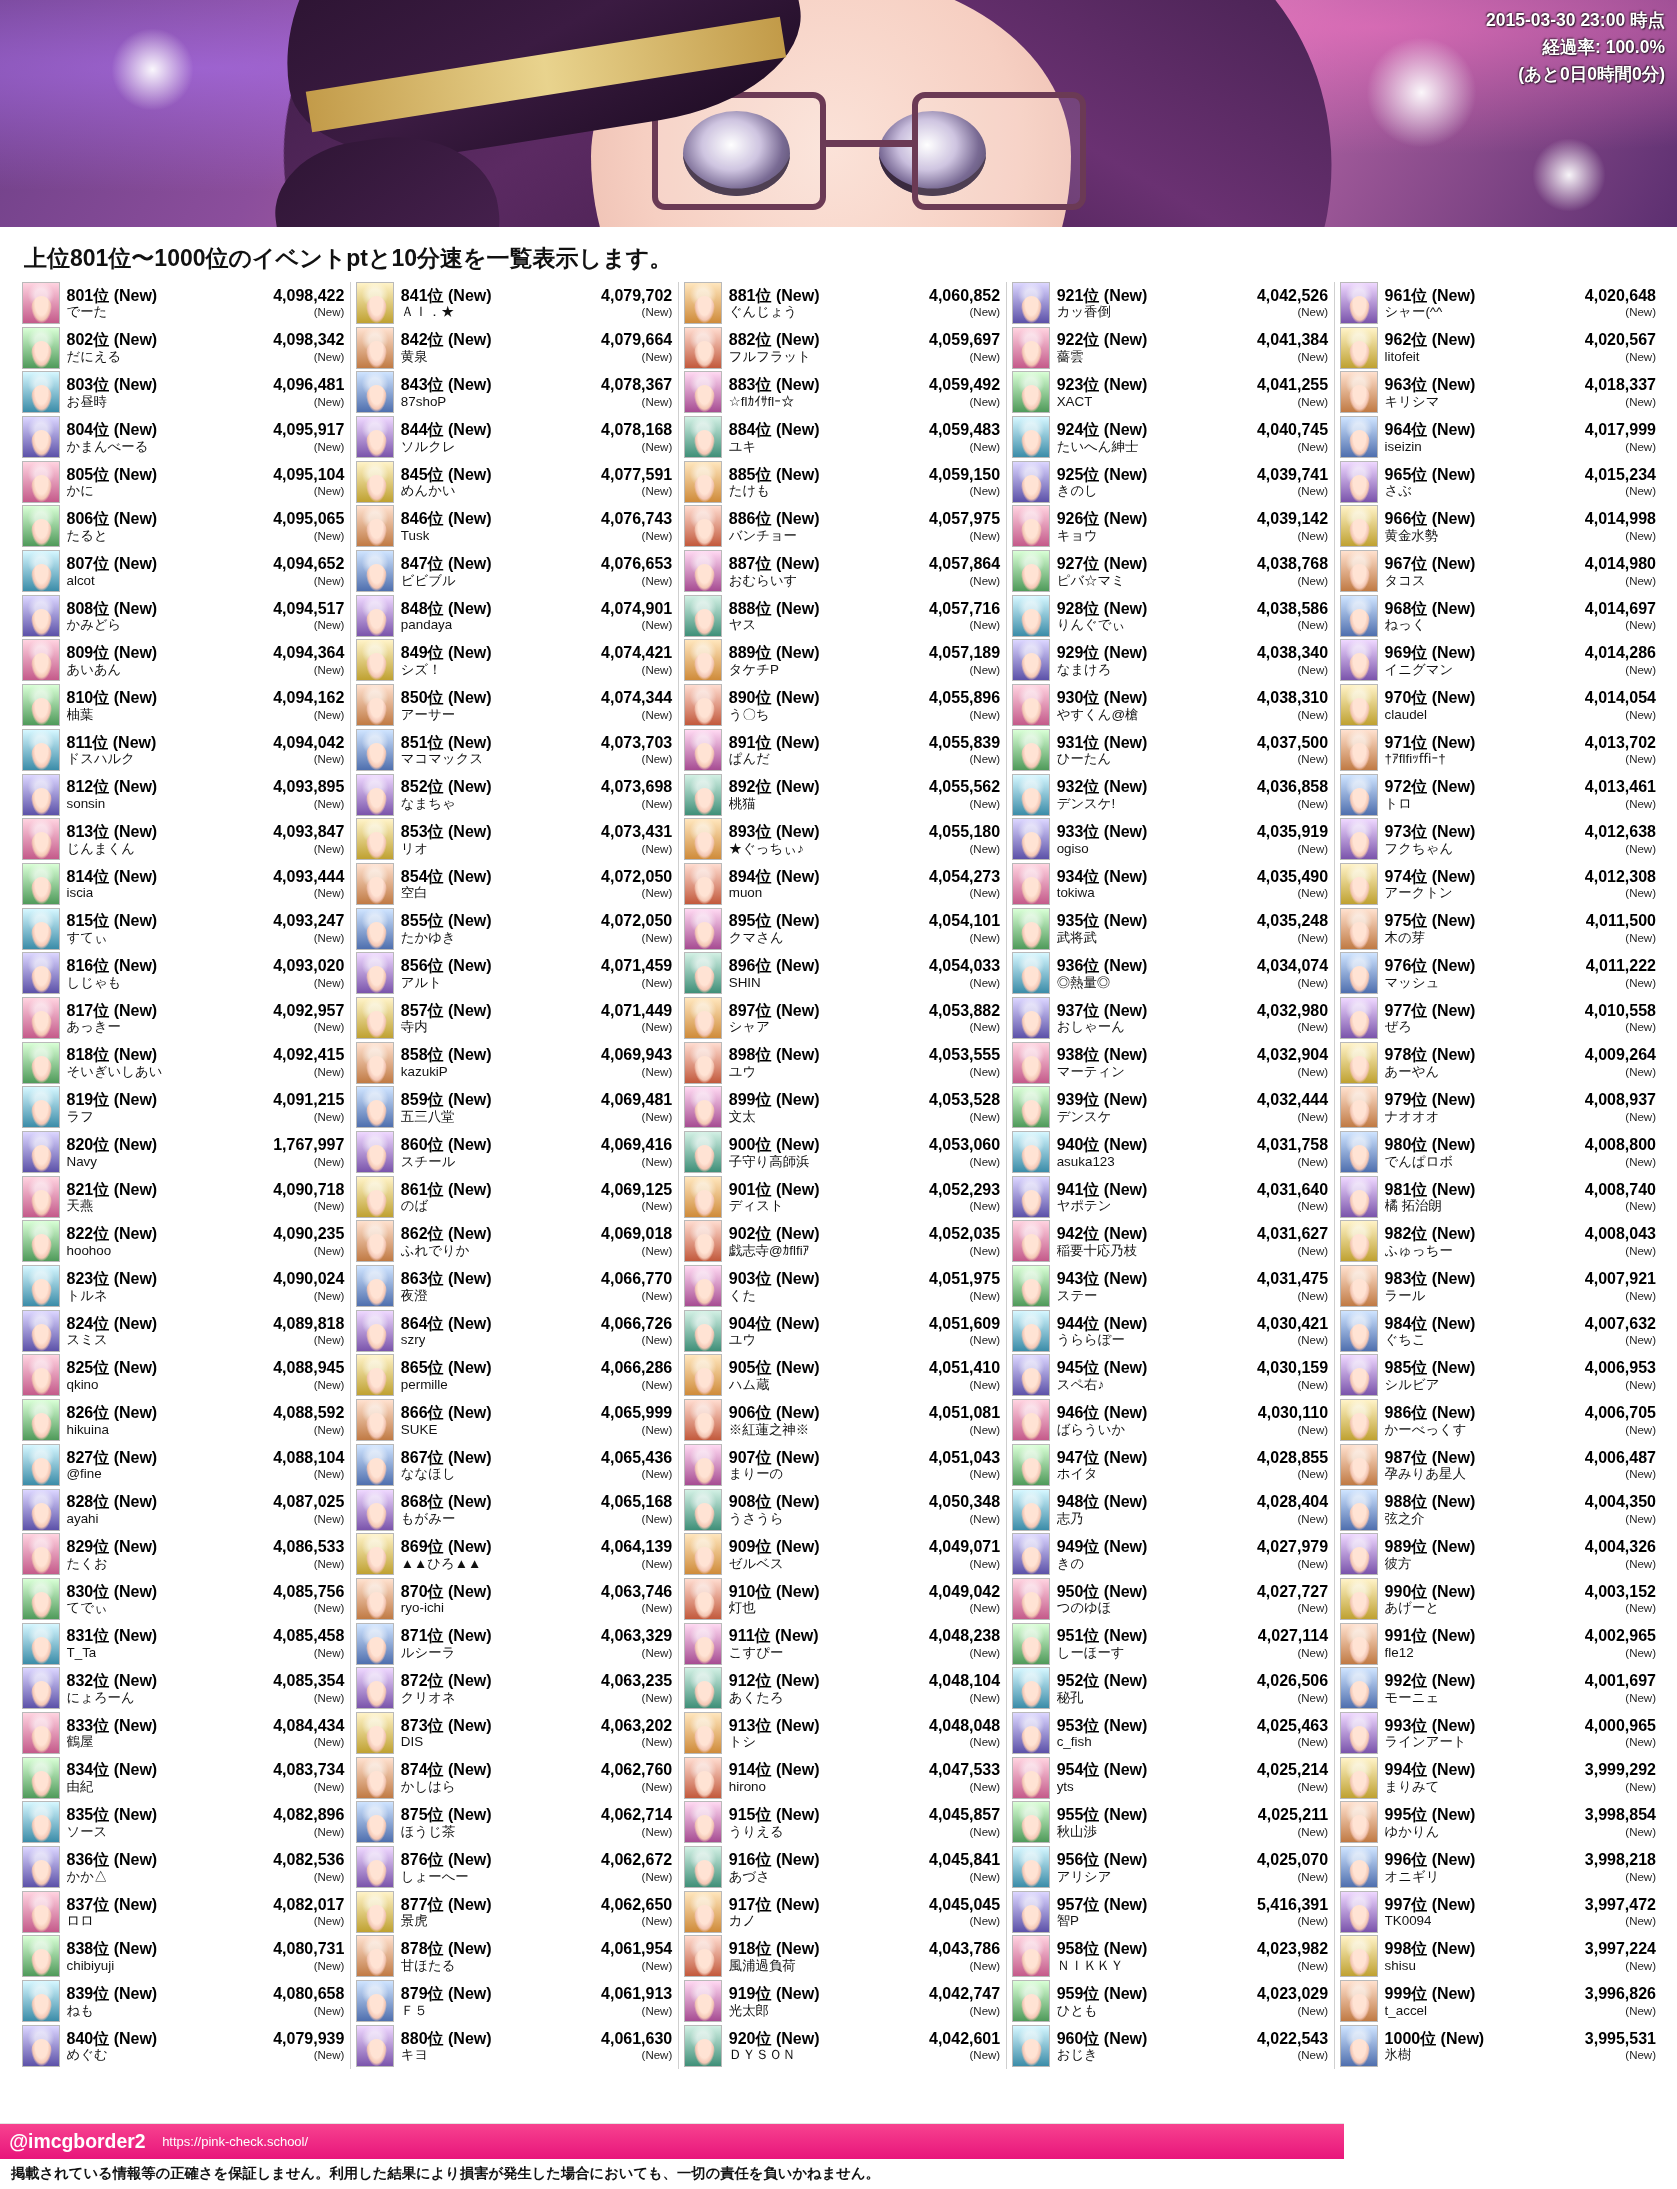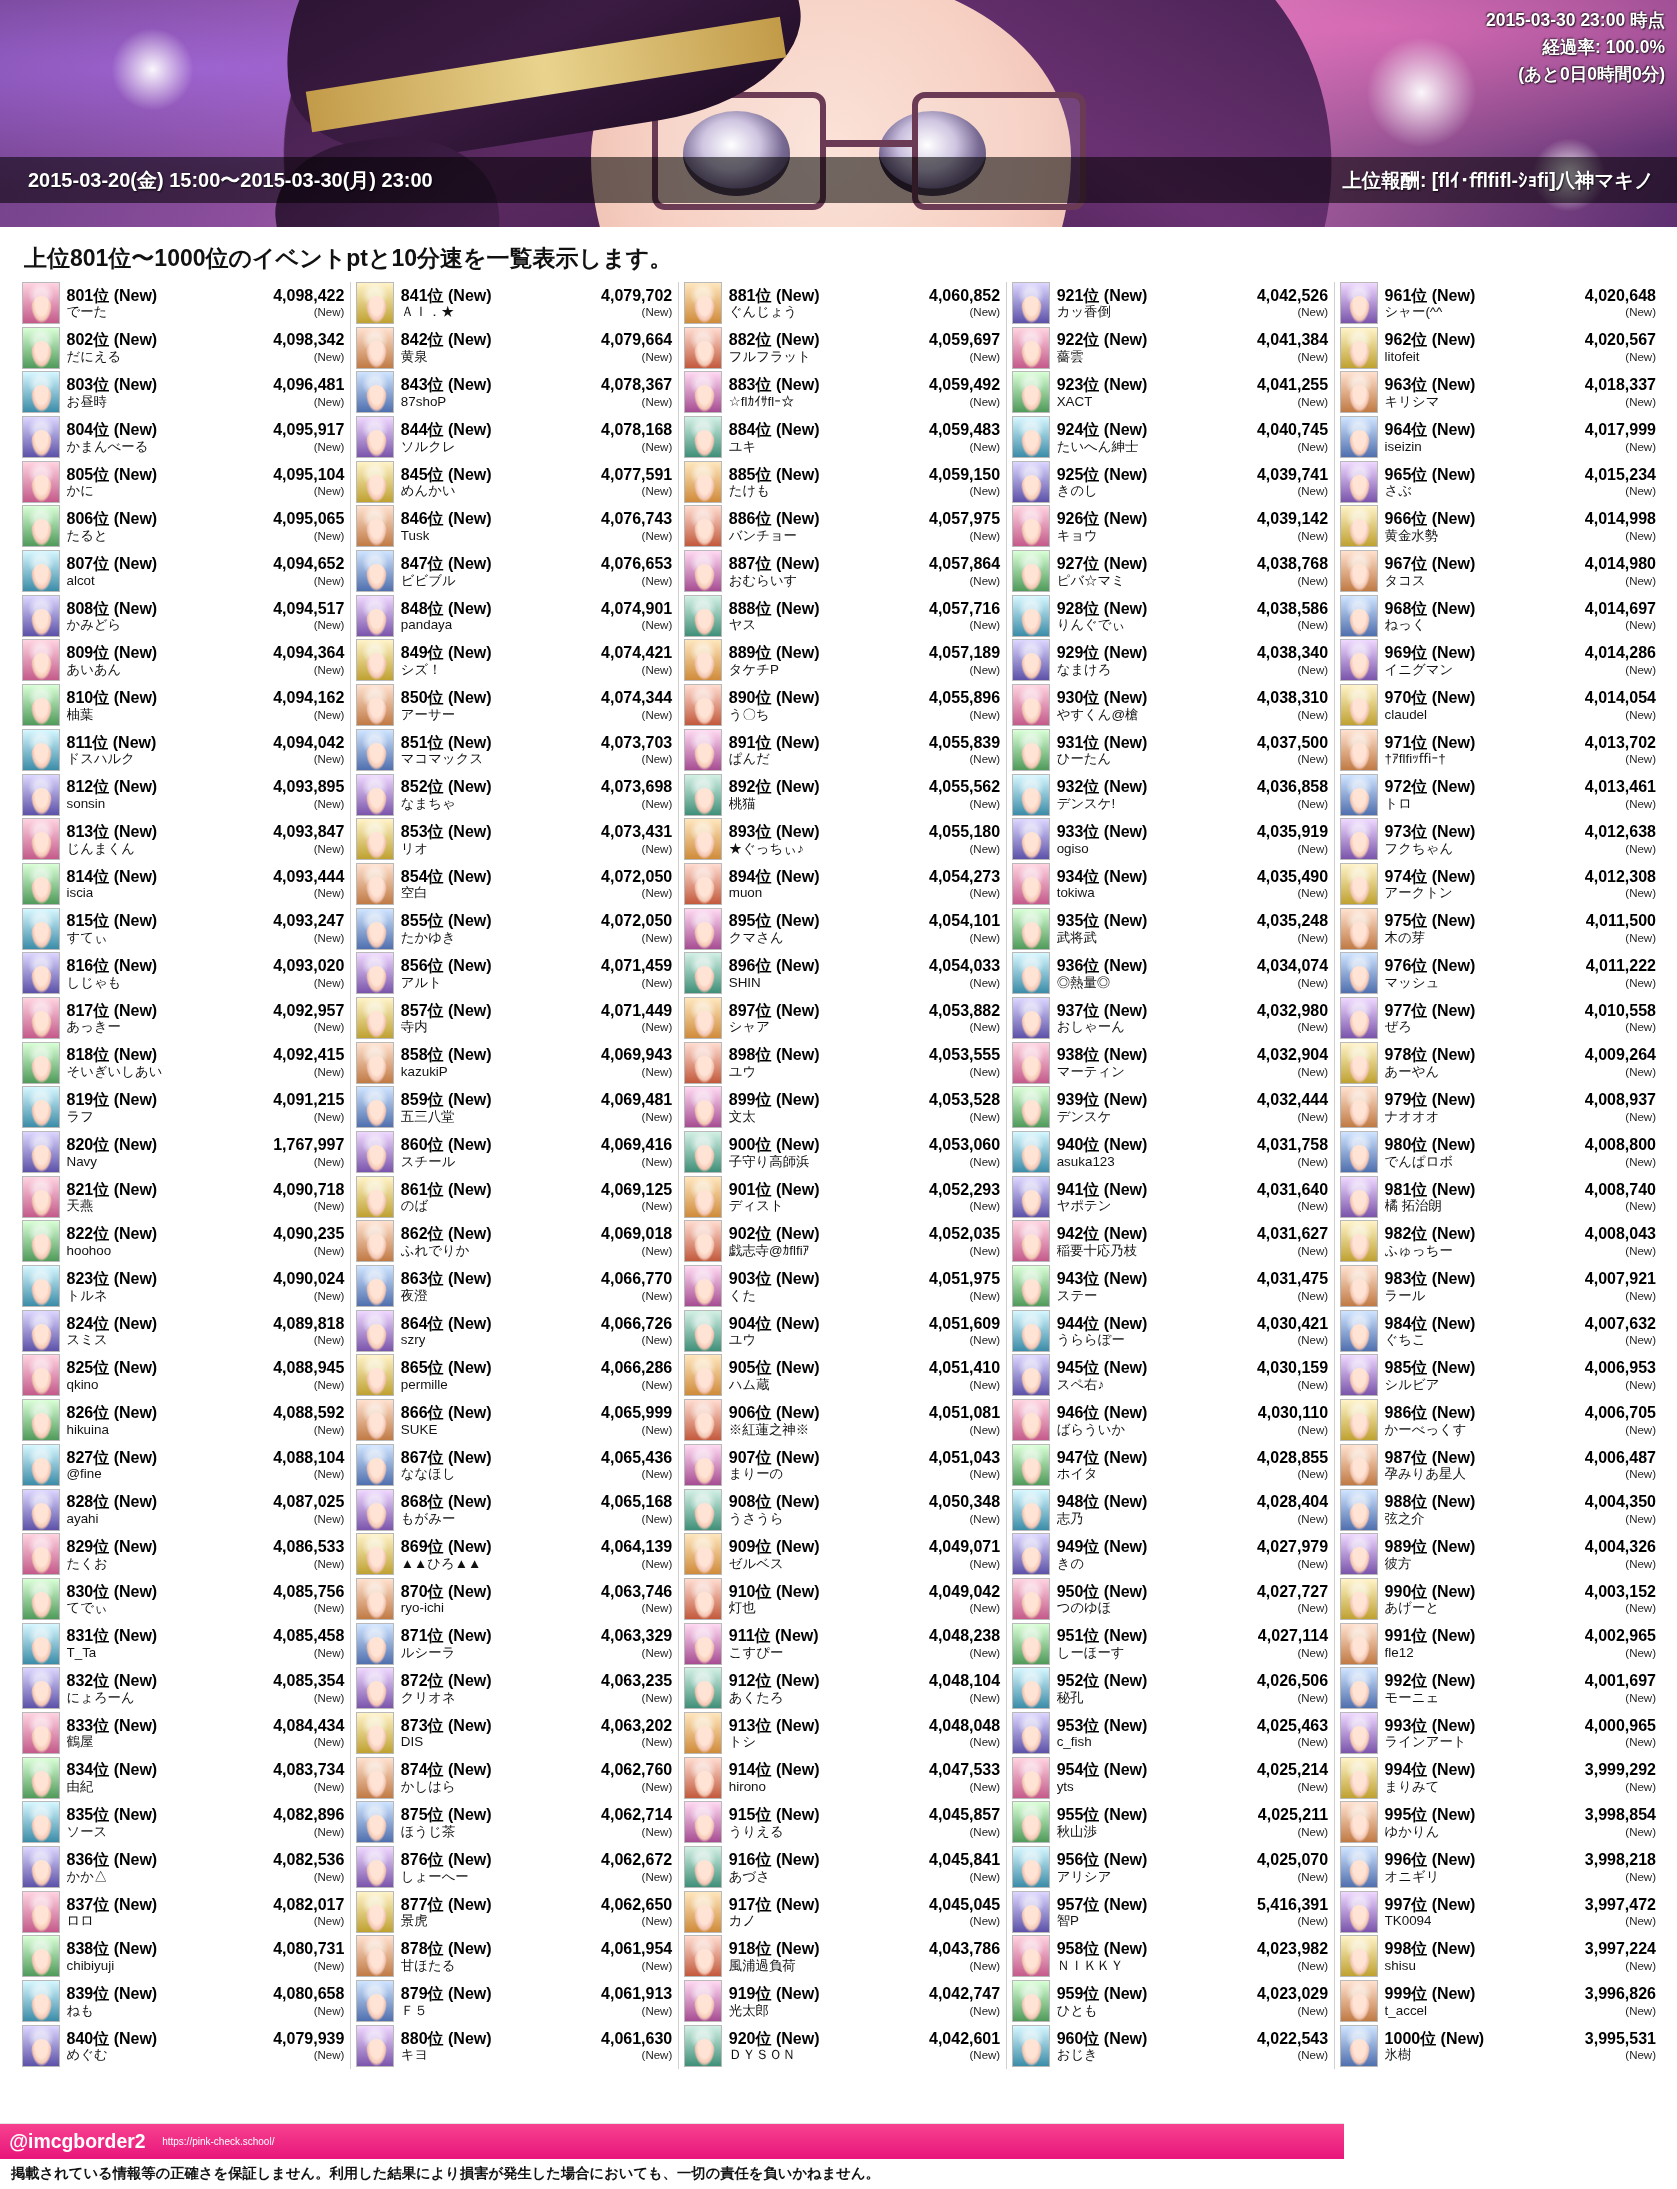--- a/index.html
+++ b/index.html
@@ -265,21 +265,21 @@
     padding-left: 9.2px;
     gap: 16.6px;
   }
   .handle {
     color: #ffffff;
     font-size: 19.4px;
     font-weight: bold;
   }
   .site {
     color: #ffffff;
-    font-size: 10px;
+    font-size: 13px;
   }
   .footer-note {
     padding: 4.6px 0 0 11px;
     font-size: 14.3px;
     font-weight: bold;
     color: #111111;
   }
 </style>
 </head>
 <body>
@@ -305,24 +305,20 @@
     <div class="art-sparkle" style="left:111px;top:28px;width:83px;height:83px;"></div>
   </div>
 
   <div class="stamp">
     <div>2015-03-30 23:00 時点</div>
     <div>経過率: 100.0%</div>
     <div>(あと0日0時間0分)</div>
   </div>
 
 
-  <div class="sub-bar">
-    <div class="period">2015-03-20(金) 15:00〜2015-03-30(月) 23:00</div>
-    <div class="reward">上位報酬: [ﬂｲ･ﬄﬁﬂ‐ｼｮﬁ]八神マキノ</div>
-  </div>
 </div>
 
 <div class="desc">上位801位〜1000位のイベントptと10分速を一覧表示します。</div>
 
 <div class="grid" id="rank-grid">
     <div class="col">
       <div class="row">
         <div class="thumb">
           <i style="--c1: #ffd3e0; --c2: #c45a8a;"></i>
         </div>

